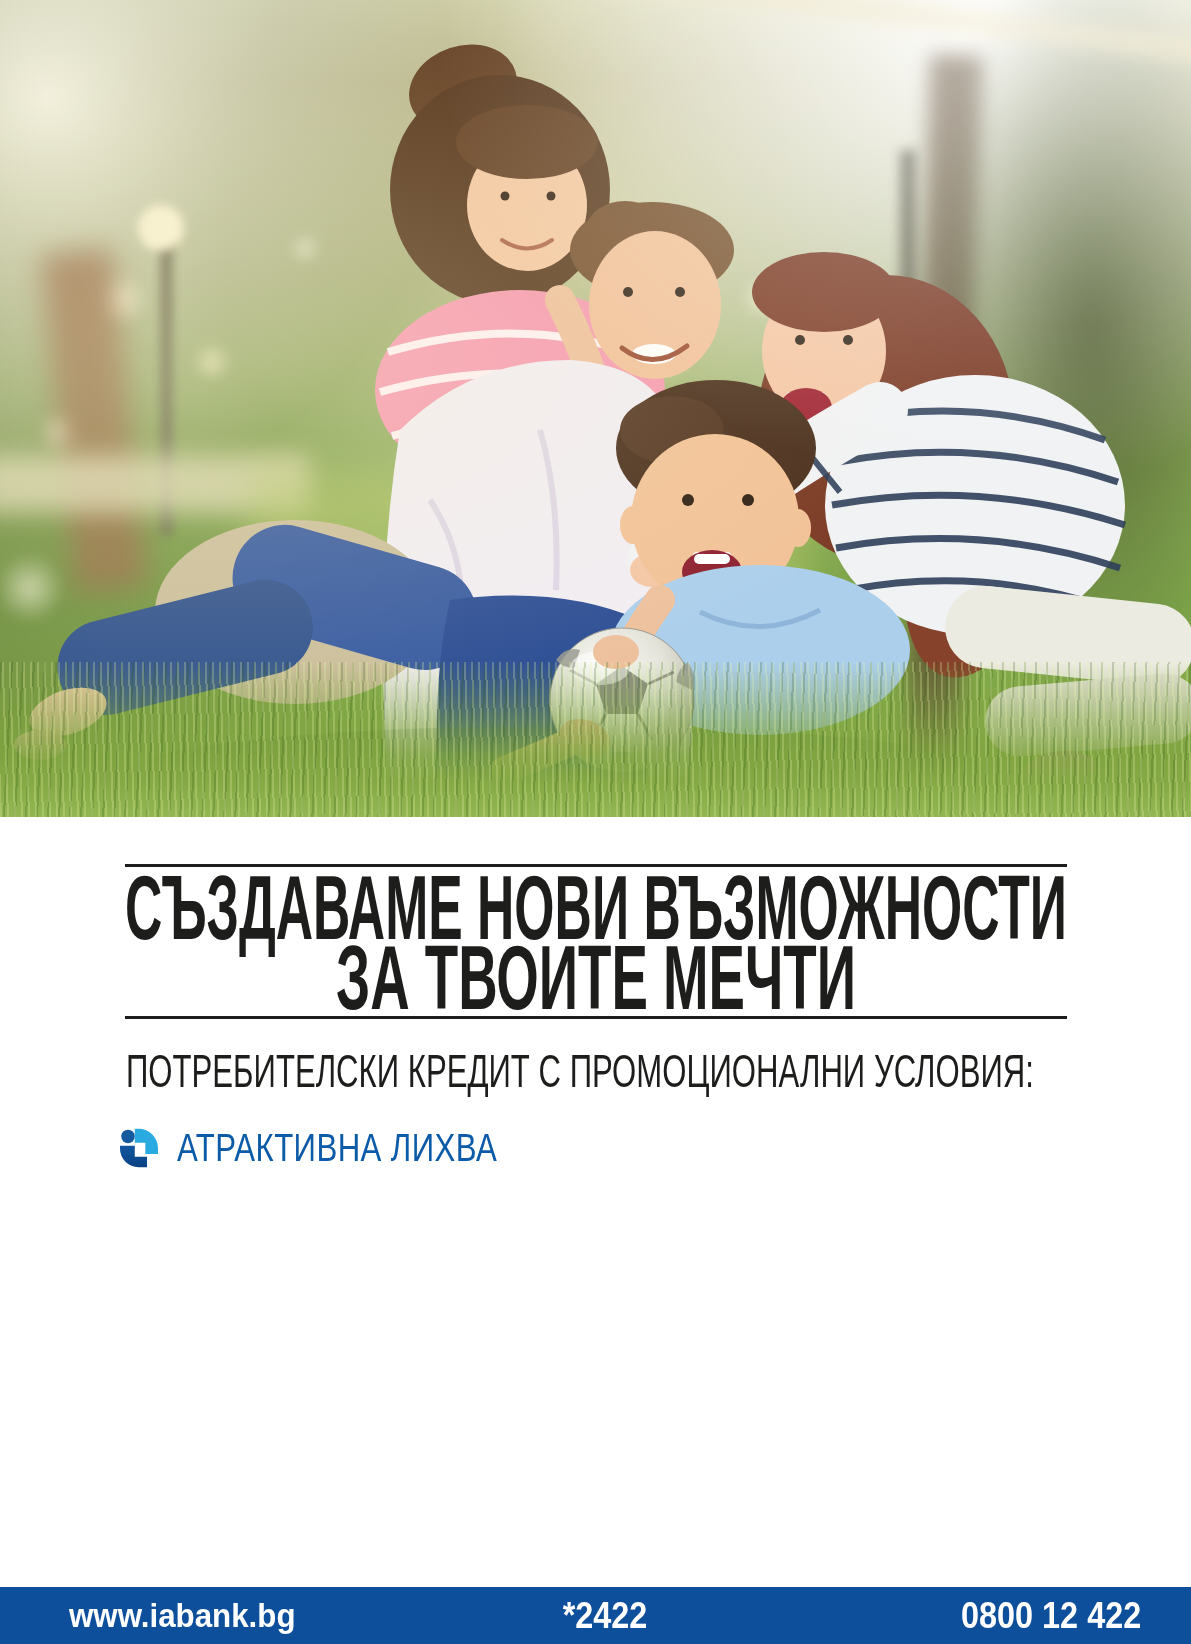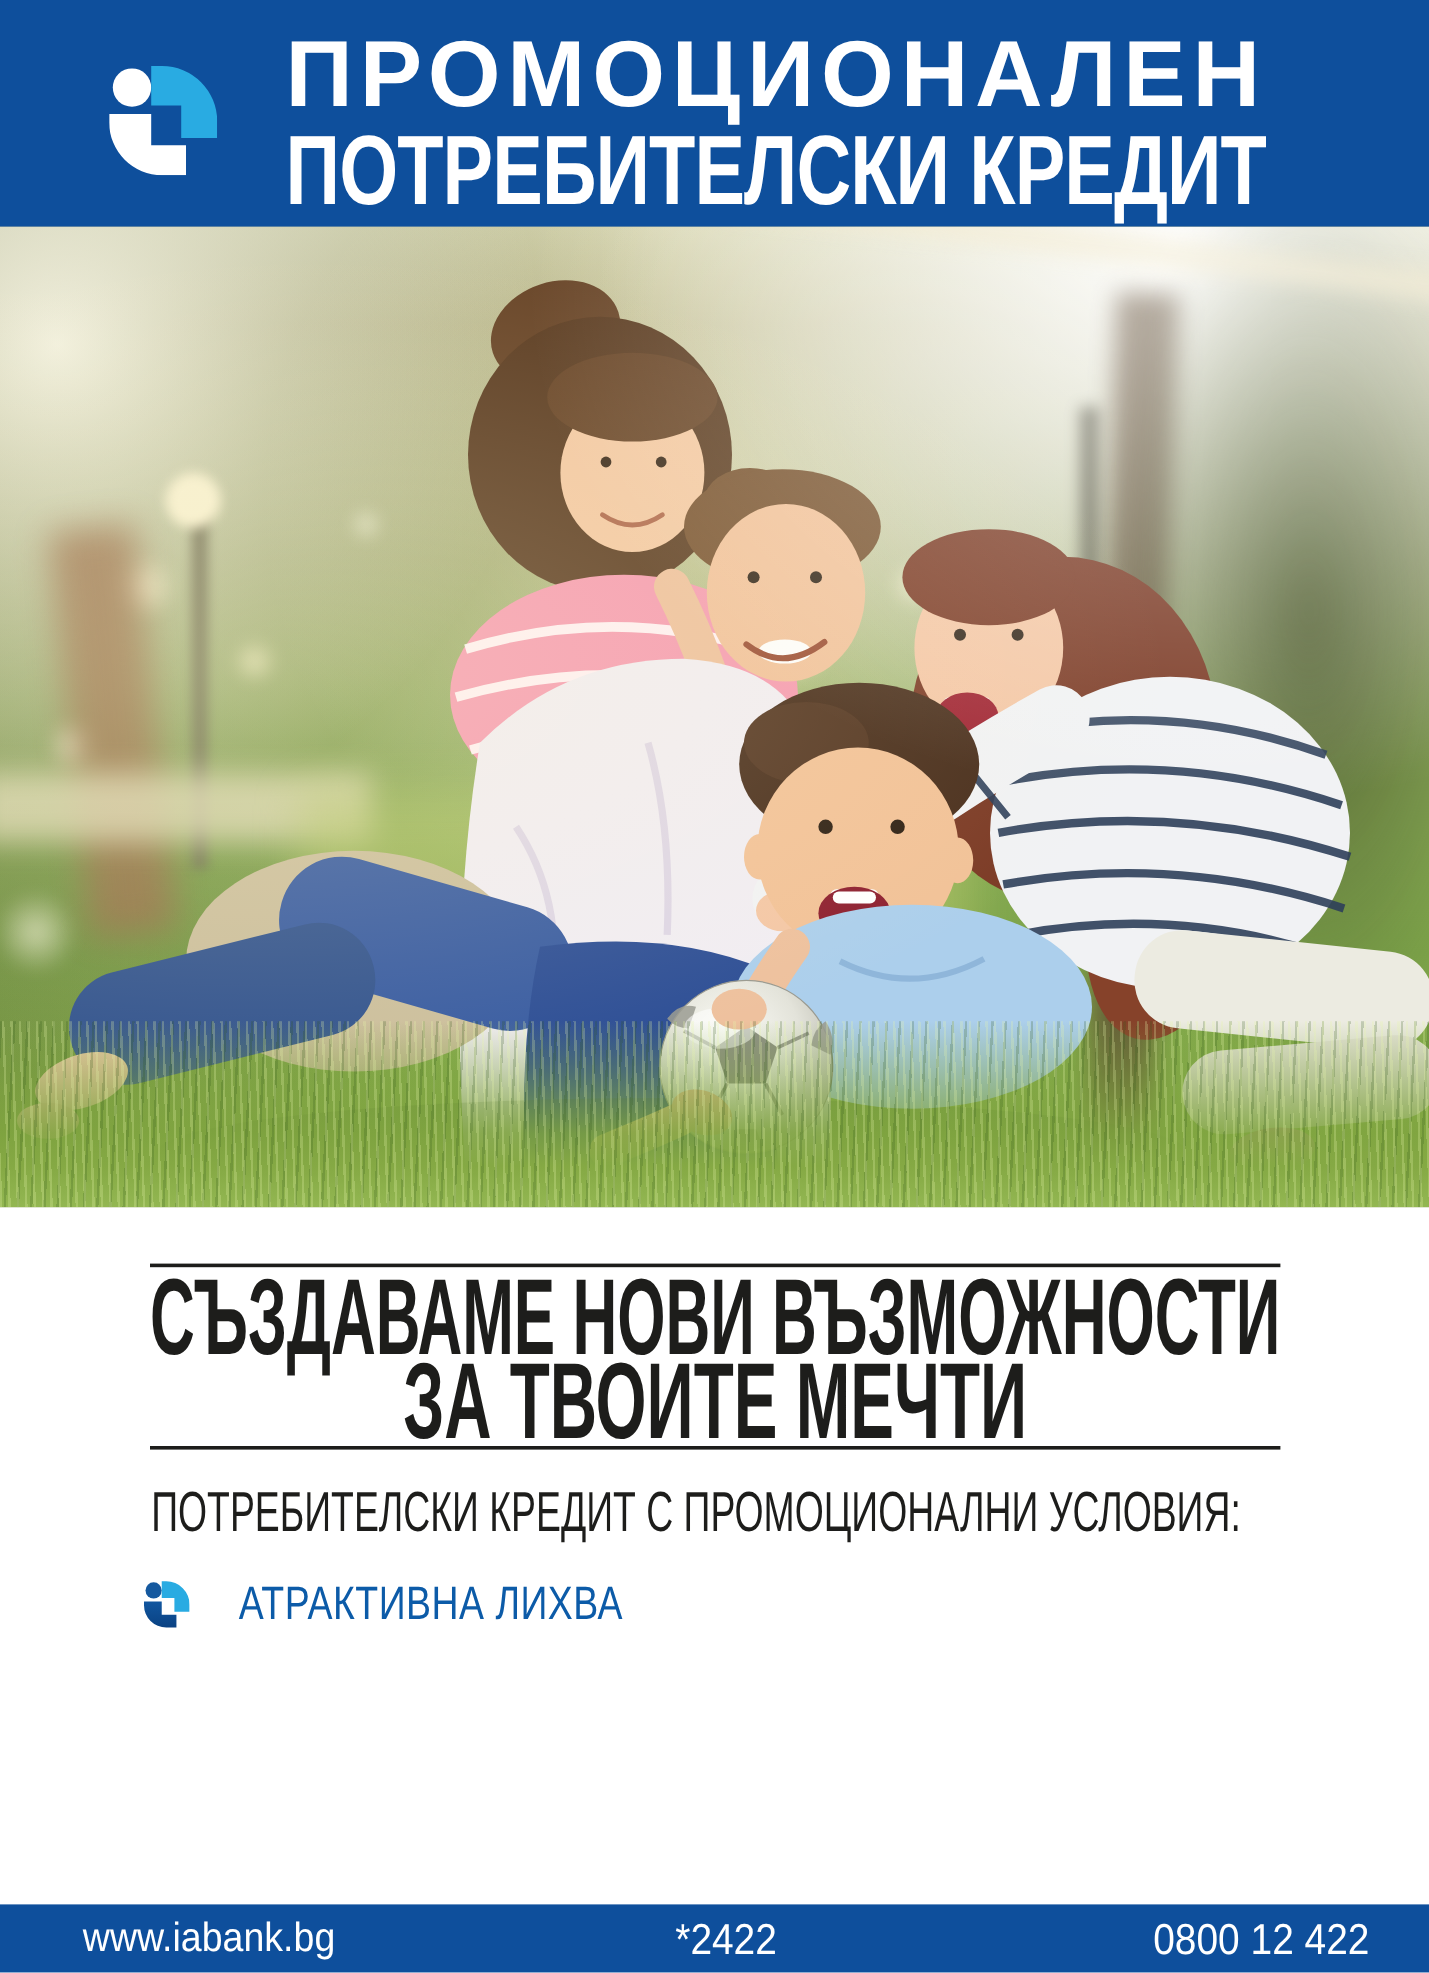--- a/index.html
+++ b/index.html
@@ -68,33 +68,33 @@
   .content { position:relative; width:942px; margin:4px auto; }
   .rule { width:942px; height:3px; background:#1d1d1b; border:none; }
   .rule-top { margin-top:47px; }
   .rule-bottom { margin-top:1px; }
   .headline-svg { display:block; overflow:visible; margin:0 auto; }
   .hl-text { fill:#1d1d1b; font-family:"Liberation Sans","DejaVu Sans",sans-serif; font-weight:bold; font-size:90px; }
   .sub-svg { display:block; overflow:visible; margin-top:26px; }
   .sub-text { fill:#1d1d1b; font-family:"Liberation Sans","DejaVu Sans",sans-serif; font-weight:400; font-size:47px; }
 
   .benefits { list-style:none; margin:27px 0 0 -5px; }
-  .benefit { display:flex; align-items:center; height:40px; margin-bottom:44px;gap:22px; }
+  .benefit { display:flex; align-items:center; height:40px; margin-bottom:44px; }
   .benefit-icon { width:38px; height:40px; flex:0 0 38px; }
   .benefit-label {
     margin-left:19px; white-space:nowrap; color:#0c5ba8;
     font-size:39px; line-height:40px; letter-spacing:0.5px;
     display:inline-block; transform:scaleX(0.80); transform-origin:left center;
   }
 
   
   .footer {
     position:absolute; left:0; bottom:0; width:100%; height:57px; background:#0e4f9c;
     display:grid; grid-template-columns:1fr auto 1fr; align-items:center;
-    padding:0 50px 0 69px; color:#ffffff; font-weight:normal;
+    padding:0 50px 0 69px; color:#ffffff; font-weight:bold;
   }
   .footer span { white-space:nowrap; display:inline-block; }
   .footer-site  { justify-self:start; font-size:34px; transform:scaleX(0.92); transform-origin:left center; }
   .footer-short { justify-self:center; font-size:36px; transform:scaleX(0.90); transform-origin:center center; }
   .footer-phone { justify-self:end; font-size:36px; transform:scaleX(0.90); transform-origin:right center; }
 </style>
 </head>
 <body>
 
 <svg width="0" height="0" style="position:absolute" aria-hidden="true">
@@ -106,37 +106,20 @@
     </radialGradient>
     <linearGradient id="iconBody" x1="0" y1="0" x2="0" y2="1">
       <stop offset="0%" stop-color="#11569f"></stop>
       <stop offset="100%" stop-color="#0a4283"></stop>
     </linearGradient>
   </defs>
 </svg>
 
 <div class="page">
 
-  <header class="topbar">
-    <div class="logo">
-      <svg viewBox="0 0 90 91" width="90" height="91">
-        <circle cx="19" cy="18" r="16" fill="#ffffff"></circle>
-        <path d="M35,0 H44 A46,46 0 0 1 90,46 V60 H60 V33 H35 Z" fill="#29abe2"></path>
-        <path d="M0,40 H35 V66 H64 V91 H44 A44,44 0 0 1 0,47 Z" fill="#ffffff"></path>
-      </svg>
-    </div>
-    <div class="header-titles">
-      <svg width="816" height="72" viewBox="0 0 816 72">
-        <text class="ht-text ht1" x="0" y="62" textLength="812" lengthAdjust="spacing">ПРОМОЦИОНАЛЕН</text>
-      </svg>
-      <svg width="820" height="86" viewBox="0 0 820 86" style="margin-top:6px">
-        <text class="ht-text ht2" x="0" y="66" textLength="817" lengthAdjust="spacingAndGlyphs">ПОТРЕБИТЕЛСКИ КРЕДИТ</text>
-      </svg>
-    </div>
-  </header>
 
   <div class="photo">
     <div class="ph-bg"></div>
     <div class="ph-bokeh"></div>
     <div class="ph-trunk-left"></div>
     <div class="ph-trunk-right"></div>
     <div class="ph-foliage-right"></div>
     <div class="ph-branch"></div>
     <div class="ph-lamp1"></div>
     <div class="ph-lamplight1"></div>

